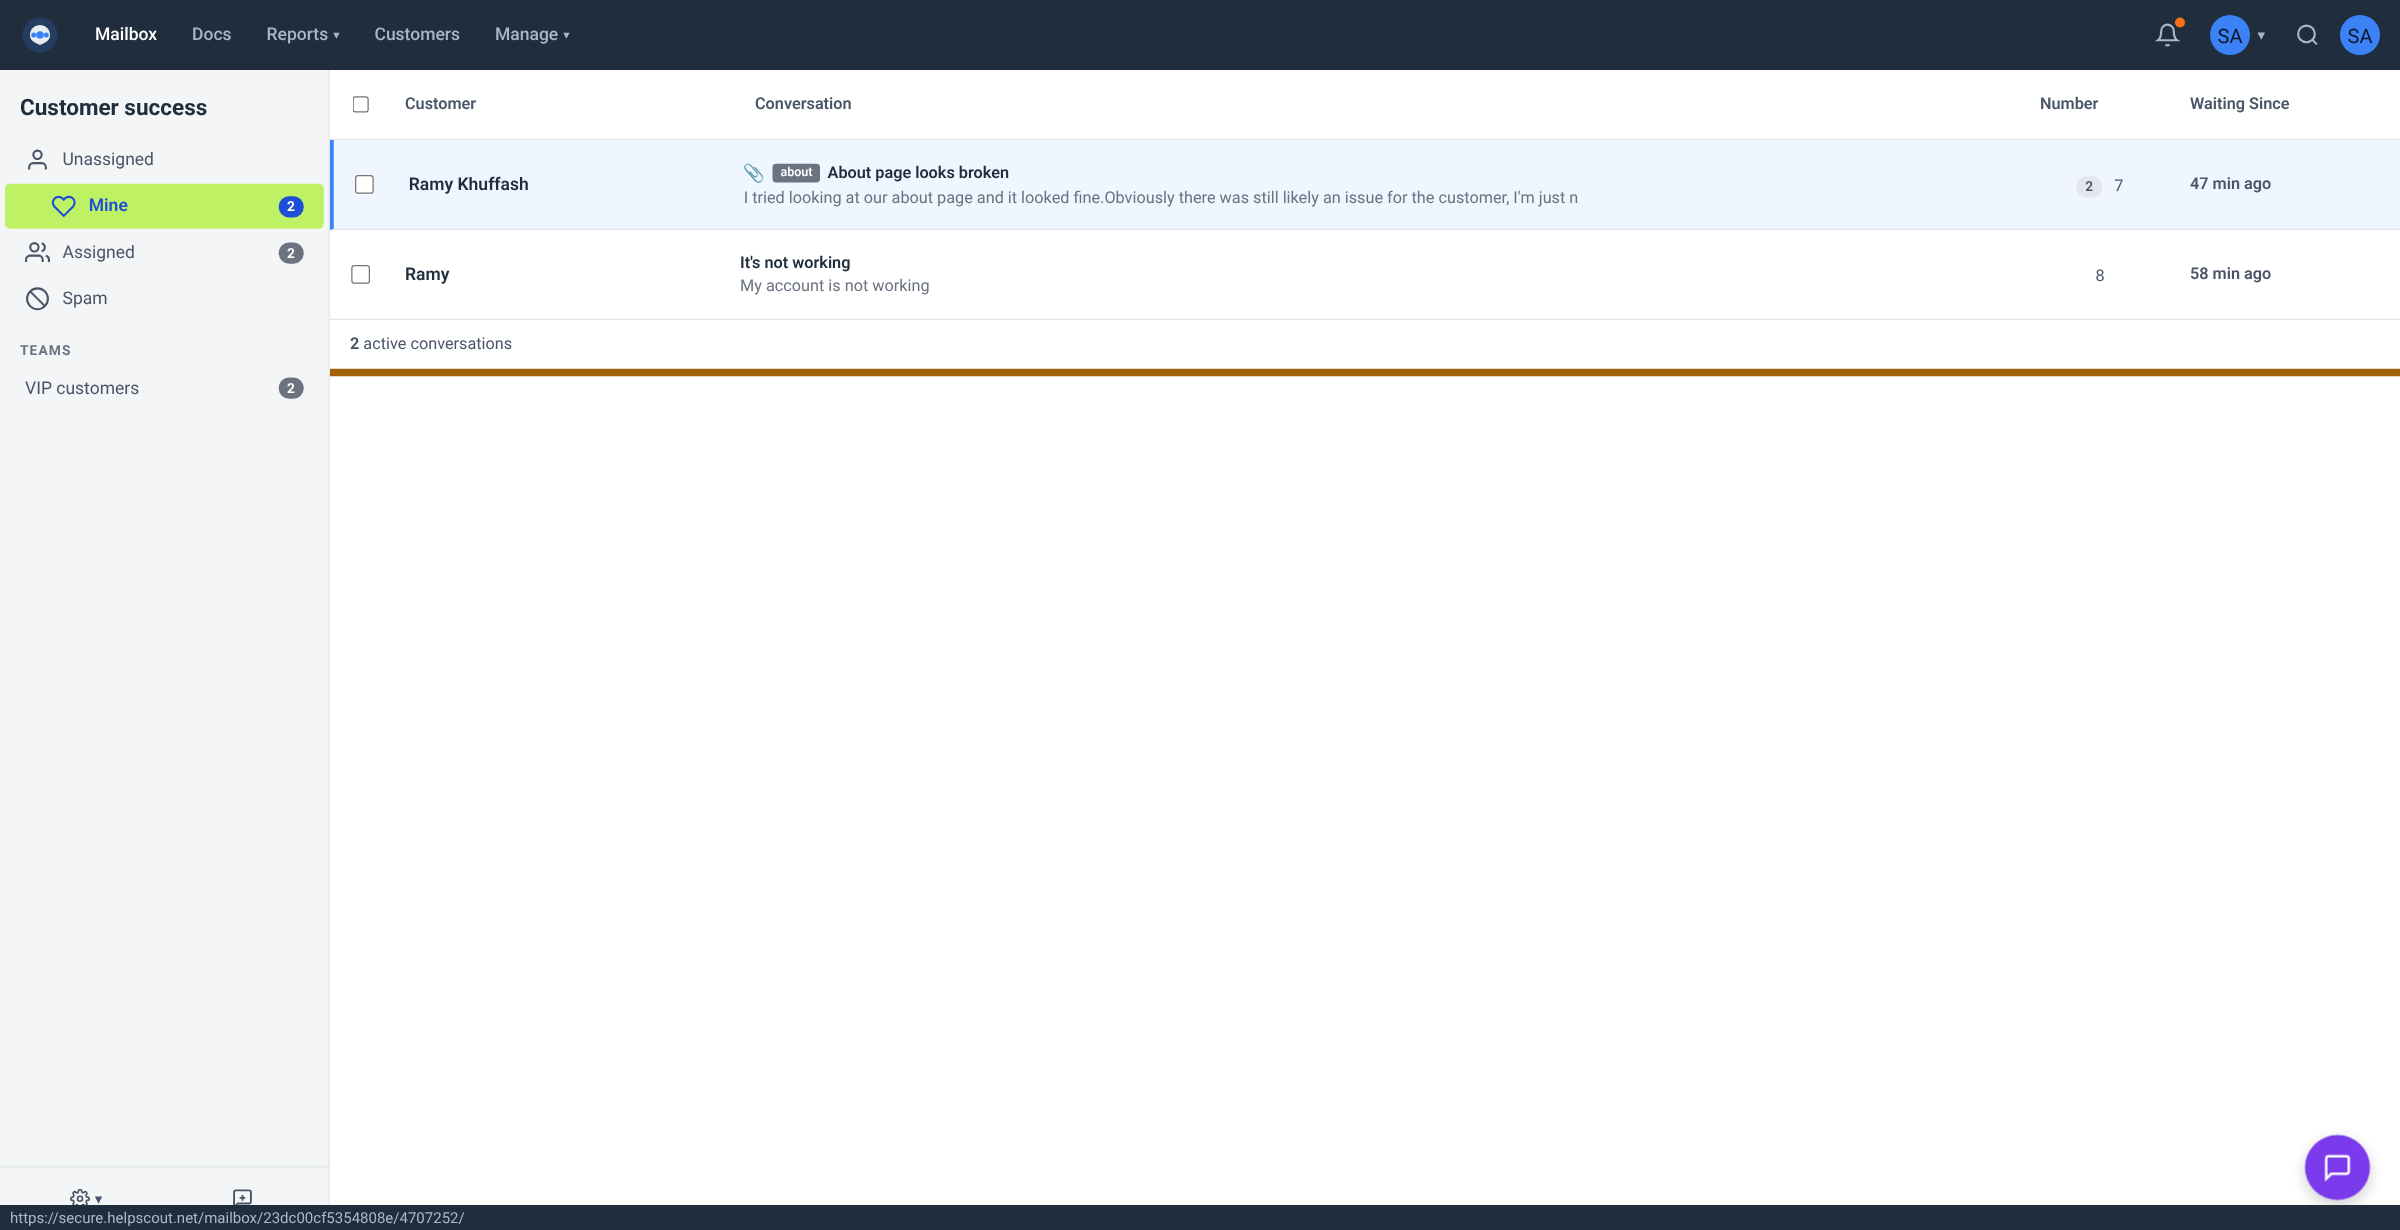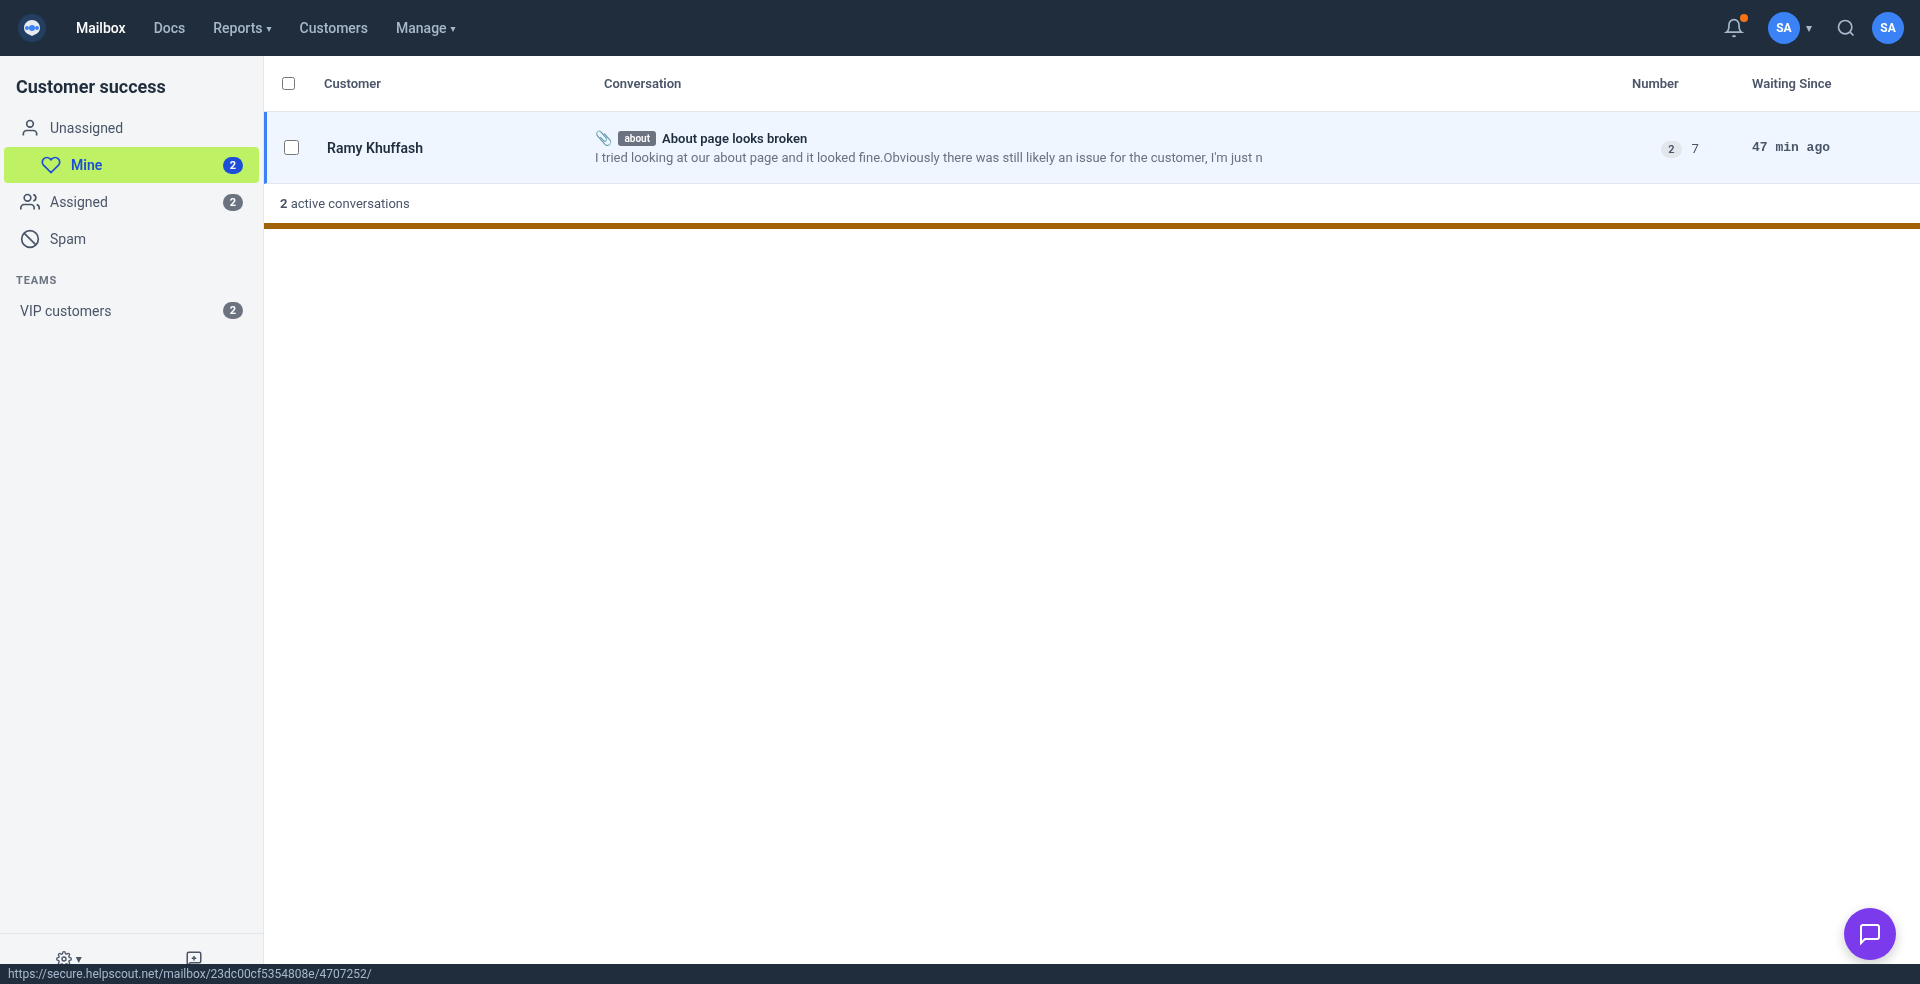--- a/index.html
+++ b/index.html
@@ -26,21 +26,21 @@
       justify-content: center; cursor: pointer; color: #a8b8cc; position: relative;
       background: transparent; border: none;
     }
     .notification-badge {
       position: absolute; top: 4px; right: 4px; background: #f97316;
       width: 8px; height: 8px; border-radius: 50%;
     }
     .user-avatar {
       width: 32px; height: 32px; border-radius: 50%; background: #3b82f6;
       display: flex; align-items: center; justify-content: center;
-      color: #ffffff; font-size: 12px; font-weight: 700; cursor: pointer;
+      color: #0f172a; font-size: 16px; font-weight: 400; cursor: pointer;
     }
     .agent-btn {
       display: flex; align-items: center; gap: 6px; color: #a8b8cc;
       cursor: pointer; padding: 4px 8px; border-radius: 4px;
     }
 
     
     .main-layout { display: flex; flex: 1; overflow: hidden; }
 
     
@@ -123,21 +123,21 @@
     .conv-attachment-icon { color: #6b7280; font-size: 14px; }
 
     .conv-number { padding: 12px; text-align: center; }
     .conv-number-val { font-size: 13px; color: #4a5568; }
     .conv-count-badge {
       display: inline-flex; align-items: center; justify-content: center;
       background: #e2e7ec; color: #4a5568; border-radius: 10px;
       padding: 2px 7px; font-size: 11px; font-weight: 600; margin-right: 6px;
     }
 
-    .conv-waiting { padding: 12px; font-size: 13px; color: #4a5568; font-weight: 600; font-family: Liberation Mono, monospace; }
+    .conv-waiting { padding: 12px; font-size: 13px; color: #4a5568; font-weight: 600; }
 
     .active-count { padding: 12px 16px; font-size: 13px; color: #4a5568; border-bottom: 6px solid #a16207; }
     .active-count span { font-weight: 700; }
 
     
     .chat-bubble {
       position: fixed; bottom: 24px; right: 24px;
       width: 52px; height: 52px; border-radius: 50%;
       background: #7c3aed; display: flex; align-items: center; justify-content: center;
       cursor: pointer; box-shadow: 0 4px 12px rgba(0,0,0,0.2);
@@ -298,20 +298,38 @@
           </div>
           <div class="conv-preview">I tried looking at our about page and it looked fine.Obviously there was still likely an issue for the customer, I'm just n</div>
         </div>
         <div class="conv-number">
           <span class="conv-count-badge">2</span>
           <span class="conv-number-val">7</span>
         </div>
         <div class="conv-waiting">47 min ago</div>
       </div>
 
+      <div class="conv-row">
+        <div class="conv-checkbox">
+          <input type="checkbox" style="">
+        </div>
+        <div class="conv-customer">
+          <div class="customer-name">Ramy</div>
+        </div>
+        <div class="conv-conversation">
+          <div class="conv-subject-line">
+            <span class="conv-subject">It's not working</span>
+          </div>
+          <div class="conv-preview">My account is not working</div>
+        </div>
+        <div class="conv-number">
+          <span class="conv-number-val">8</span>
+        </div>
+        <div class="conv-waiting">58 min ago</div>
+      </div>
 
       <div class="active-count">
         <span>2</span> active conversations
       </div>
 
     </div>
   </div>
 </div>
 
 <div class="chat-bubble">

